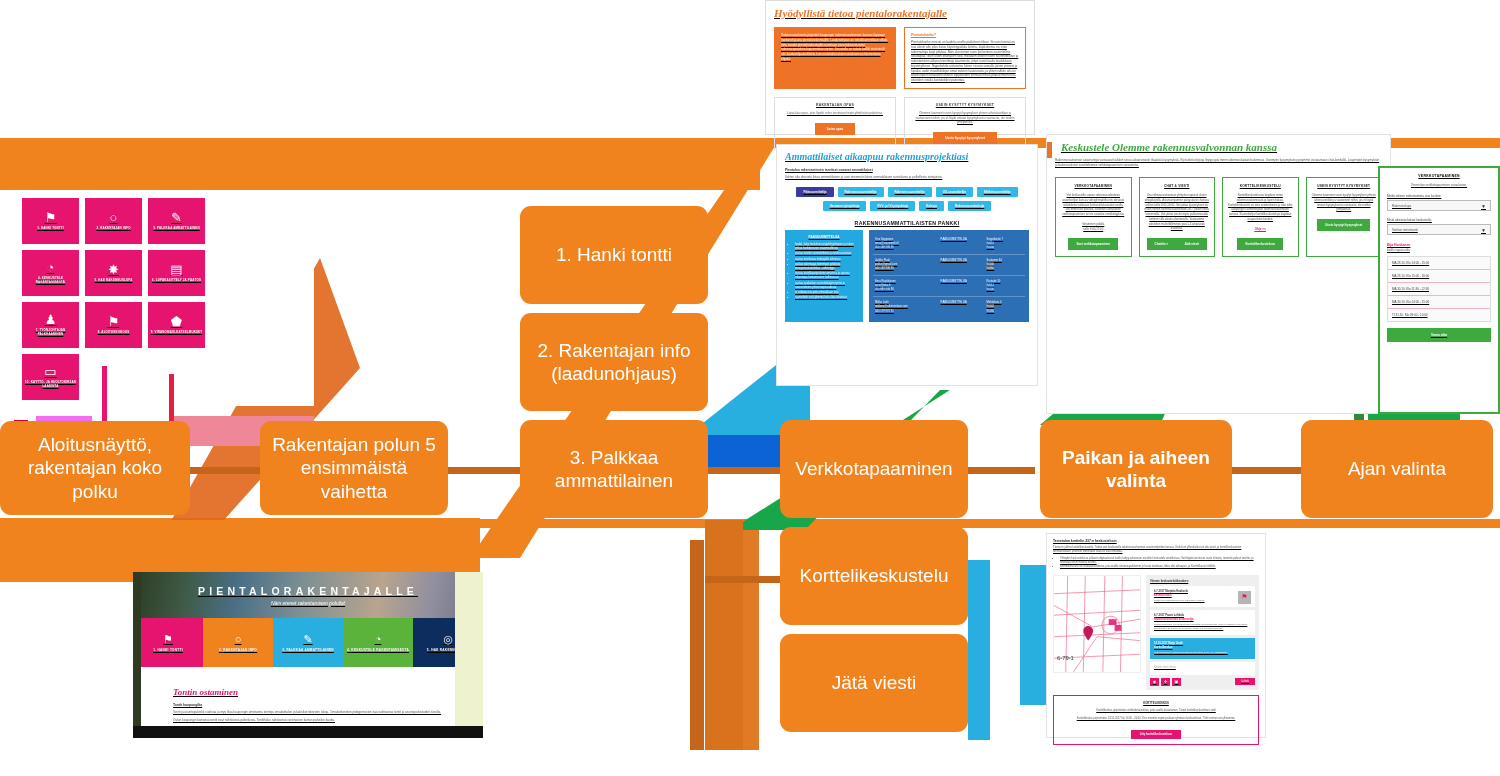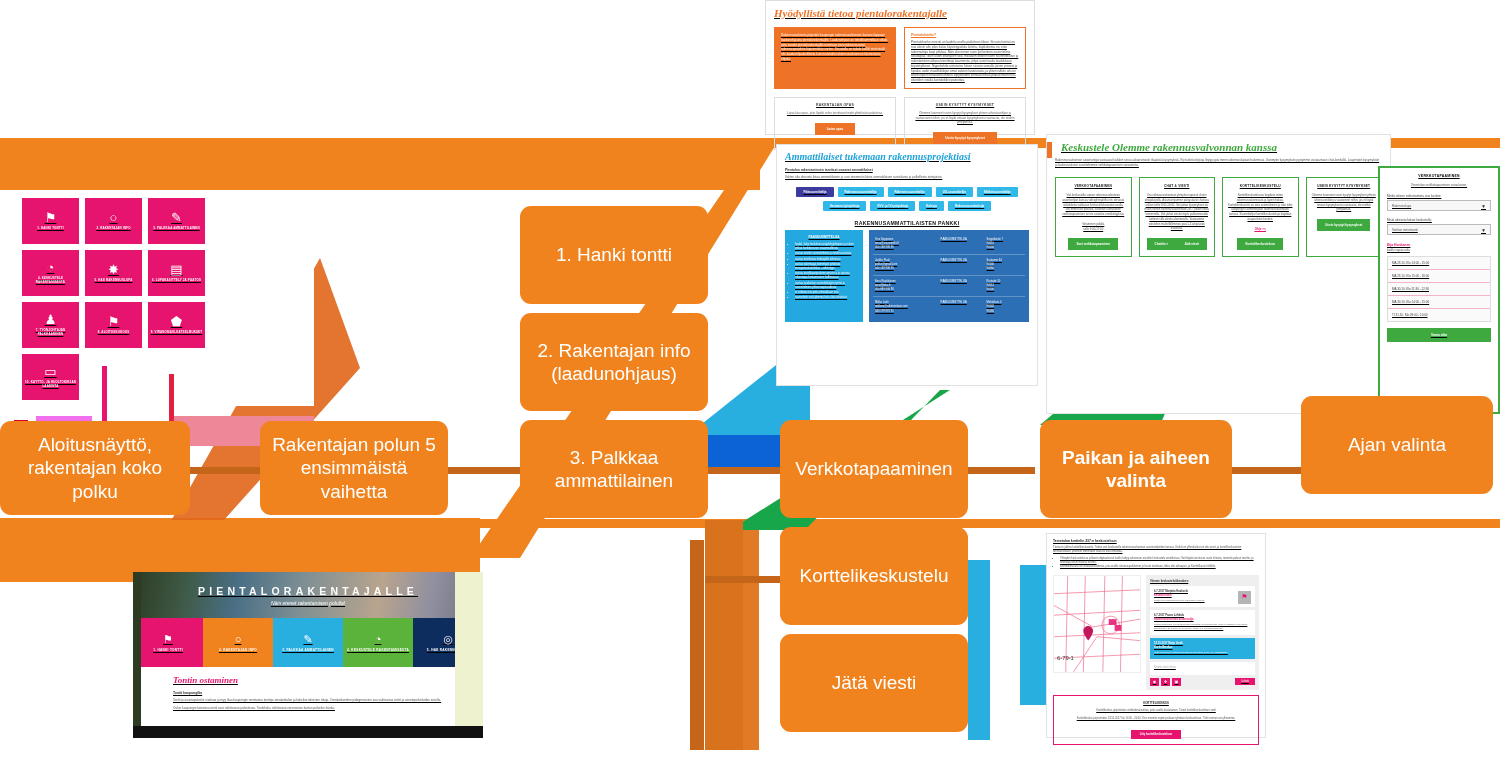--- a/index.html
+++ b/index.html
@@ -53,21 +53,21 @@
     height: 46px; position:relative;
     background: linear-gradient(100deg,#2c3b22 0%,#3f5b49 16%,#4a6f86 30%,#7d8f93 48%,#b9a48e 70%,#8f8fa0 85%,#6d6d78 100%);
     display:flex; flex-direction:column; align-items:center; justify-content:center;
   }
   .web-hero h1 { color:#fff; font-size:10.5px; letter-spacing:4.2px; font-weight:700; }
   .web-hero .sub { color:#fff; font-size:5px; font-style:italic; margin-top:3px; }
   .web-nav { display:flex; height:49px; }
   .web-nav .nv { flex:1; display:flex; flex-direction:column; align-items:center; justify-content:center; color:#fff; text-align:center; }
   .web-nav .nv .nico { font-size:11px; line-height:12px; margin-bottom:3px; }
   .web-nav .nv .nlab { font-size:3.1px; font-weight:700; letter-spacing:.3px; line-height:1.3; }
-  .web-body { padding: 8px 40px; }
+  .web-body { padding: 1px 40px; margin-top: 19px; }
   .web-body .wbtitle { color:#E6146E; font-size:9px; font-style:italic; font-weight:700; font-family:"Liberation Serif", serif; }
   .web-body .wbsub { font-size:3.4px; font-weight:700; margin-top:6px; color:#333; }
   .web-body .wbp { font-size:3.1px; color:#555; margin-top:3px; line-height:1.6; }
 
   
   .infomock {
     left: 765px; top: 0px; width: 270px; height: 135px;
     border:1px solid #ddd; background:#fff; padding:6px 8px;
   }
   .infomock h2 { color:#EE7326; font-size:11px; font-style:italic; font-weight:700; font-family:"Liberation Serif", serif; }
@@ -332,21 +332,21 @@
       </div>
       <div class="ibox2">
         <h4>USEIN KYSYTYT KYSYMYKSET</h4>
         <p>Olemme koonneet usein kysytyt kysymykset yhteen aiheatuunlitjan ja vastauvanet niihin, jos et löydä omaan kysymykseesi vastausta, ole meihin yhteydessä.</p>
         <div class="obtn">Usein kysytyt kysymykset</div>
       </div>
     </div>
   </div>
 
   <div class="mock promock">
-    <h2>Ammattilaiset tukemaan rakennusprojektiasi</h2>
+    <h2>Ammattilaiset aikaapuu rakennusprojektiasi</h2>
     <div class="ph">Pientalon rakentamiseen tarvitset osaavat ammattilaiset</div>
     <div class="pp">Valitse alta oheusta listaa ammattilainen ja uusi enemmän kiitos ammattilaisen tarvitulasta ja palkellesta toimijoista.</div>
     <div class="tagrow" id="protags">
         <div class="tag active">Pääsuunnittelija</div>
         <div class="tag">Rakennussuunnittelija</div>
         <div class="tag">Rakennesuunnittelija</div>
         <div class="tag">LVI-suunnittelija</div>
         <div class="tag">Sähkösuunnittelija</div>
         <div class="tag">Vastaava työnjohtaja</div>
         <div class="tag">KVV- ja IV-työnjohtaja</div>
@@ -533,17 +533,17 @@
   <div class="callout" id="c-korttelikeskustelu" style="left:782px;top:529px;width:184px;height:94px;">
     <span>Korttelikeskustelu</span>
   </div>
   <div class="callout" id="c-jata-viesti" style="left:782px;top:636px;width:184px;height:94px;">
     <span>Jätä viesti</span>
   </div>
 
   <div class="callout" id="c-paikan-aiheen-valinta" style="left:1042px;top:422px;width:188px;height:94px;font-weight:bold;">
     <span>Paikan ja aiheen<br>valinta</span>
   </div>
-  <div class="callout" id="c-ajan-valinta" style="left:1303px;top:398px;width:188px;height:94px;">
+  <div class="callout" id="c-ajan-valinta" style="left:1303px;top:422px;width:188px;height:94px;">
     <span>Ajan valinta</span>
   </div>
 
 </div>
 
 </body></html>

